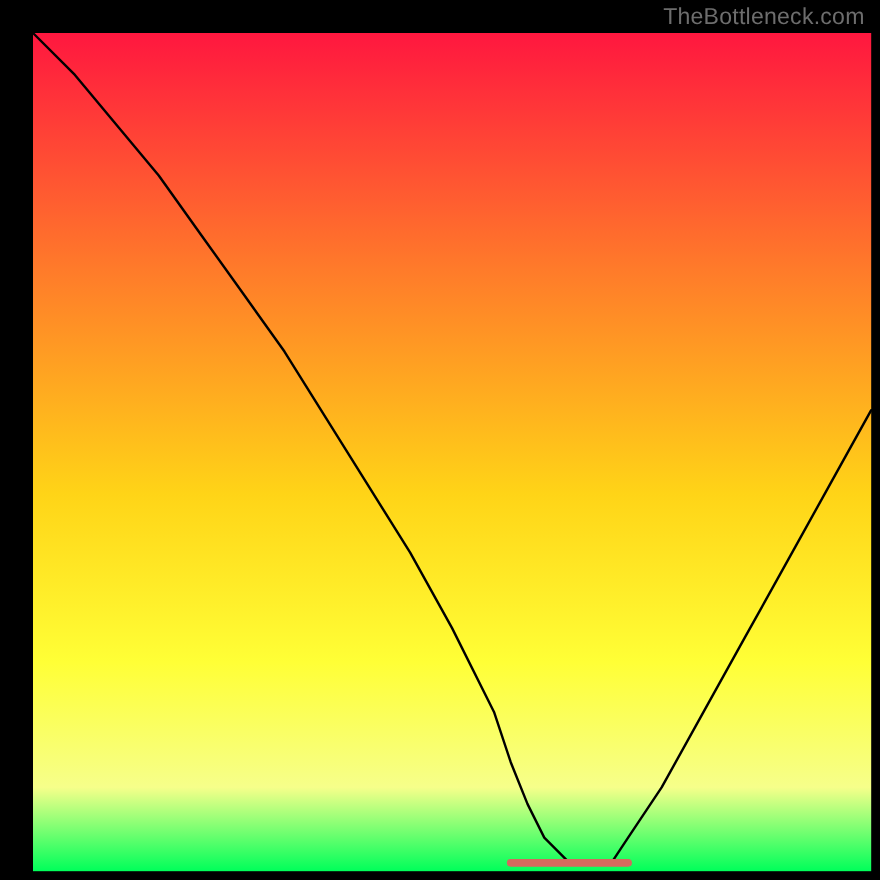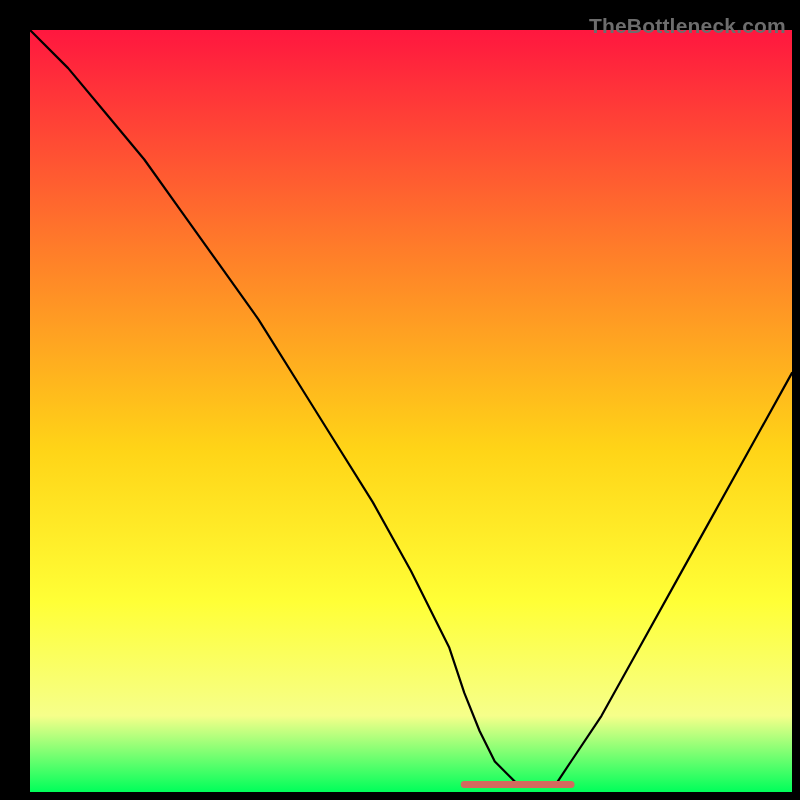--- a/index.html
+++ b/index.html
@@ -14,25 +14,25 @@
   .frame {
     position: absolute;
     top: 0;
     left: 0;
     width: 800px;
     height: 800px;
     box-sizing: border-box;
   }
   .watermark {
     position: absolute;
-    top: 14px;
+    top: 4px;
     right: 14px;
     color: #6d6d6d;
     font-size: 21px;
-    font-weight: 700;
+    font-weight: 400;
     letter-spacing: 0.2px;
     z-index: 10;
   }
   svg {
     display: block;
   }
 </style>
 </head>
 <body>
 

